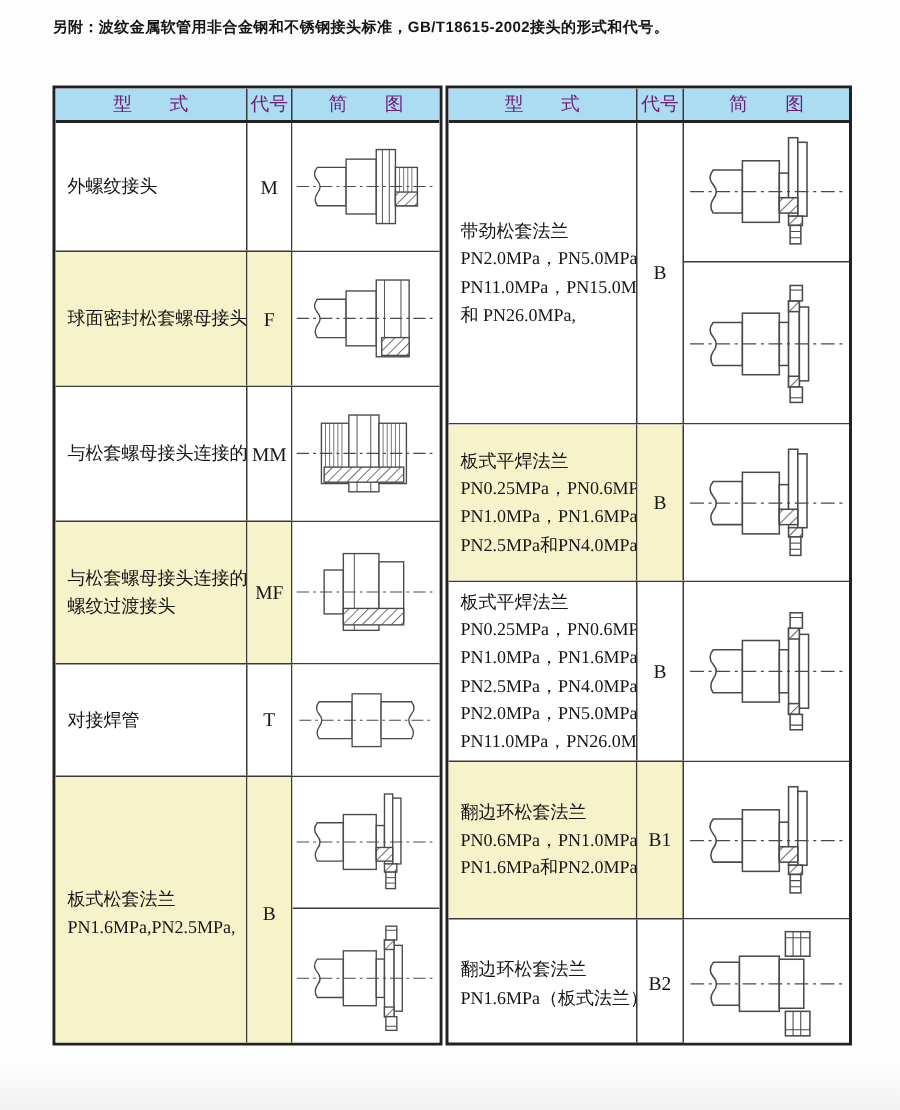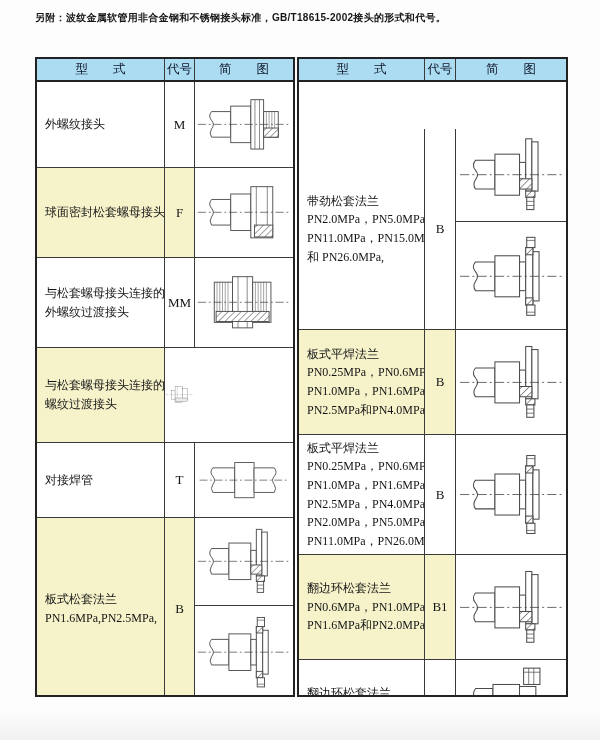--- a/index.html
+++ b/index.html
@@ -22,21 +22,21 @@
   #left-table{left:0;width:260px;}
   #right-table{left:262px;width:271px;}
   .row{display:grid;box-sizing:border-box;width:100%;}
   .bb{border-bottom:1px solid #3a3a3a;}
   .header-row{border-bottom:2px solid #222;background:var(--hdr,#abdcf2);}
   .cell{box-sizing:border-box;overflow:hidden;min-width:0;}
   .br{border-right:1px solid #3a3a3a;}
   .hcell{
     display:flex;align-items:center;justify-content:center;
     font-family:"Liberation Serif","DejaVu Serif",serif;
-    font-size:12.5px;color:#0f172a;white-space:nowrap;
+    font-size:12.5px;color:#701a75;white-space:nowrap;
   }
   .type-cell{
     display:flex;flex-direction:column;justify-content:center;
     padding:4px 4px 4px 8px;
     font-family:"Liberation Serif","DejaVu Serif",serif;
     font-size:12px;color:#141414;line-height:1.55;
   }
   .type-cell .tline{white-space:nowrap;}
   .code-cell{
     display:flex;align-items:center;justify-content:center;
@@ -115,21 +115,20 @@
                   <rect x="64" y="54" width="20" height="13" fill="url(#hp1)"></rect>
                   <line x1="2" y1="40" x2="102" y2="40" stroke-dasharray="9 3 2 3" stroke-width="0.8"></line>
                 </g>
               </svg>
             </div>
           </div>
         </div>
         <div class="row bb" style="grid-template-columns: 128px 30px 1fr; height: 90px;">
           <div class="cell type-cell br">
             <div class="tline">与松套螺母接头连接的</div>
-            <div class="tline">外螺纹过渡接头</div>
           </div>
           <div class="cell code-cell br">MM</div>
           <div class="cell diagram-cell">
             <div class="dsub" style="height: 100%;">
               <svg viewBox="0 0 104 80" preserveAspectRatio="xMidYMid meet">
                 <defs>
                   <pattern id="hp2" width="5" height="5" patternUnits="userSpaceOnUse" patternTransform="rotate(45)">
                     <rect x="0" y="0" width="5" height="5" fill="#ffffff"></rect>
                     <line x1="0" y1="0" x2="0" y2="5" stroke="#6a6a6a" stroke-width="1.4"></line>
                   </pattern>
@@ -155,20 +154,21 @@
                 </g>
               </svg>
             </div>
           </div>
         </div>
         <div class="row bb" style="grid-template-columns: 128px 30px 1fr; height: 95px;">
           <div class="cell type-cell br hl">
             <div class="tline">与松套螺母接头连接的内</div>
             <div class="tline">螺纹过渡接头</div>
           </div>
+          <div class="cell code-cell br hl">MF</div>
           <div class="cell diagram-cell">
             <div class="dsub" style="height: 100%;">
               <svg viewBox="0 0 104 80" preserveAspectRatio="xMidYMid meet">
                 <defs>
                   <pattern id="hp3" width="5" height="5" patternUnits="userSpaceOnUse" patternTransform="rotate(45)">
                     <rect x="0" y="0" width="5" height="5" fill="#ffffff"></rect>
                     <line x1="0" y1="0" x2="0" y2="5" stroke="#6a6a6a" stroke-width="1.4"></line>
                   </pattern>
                 </defs>
                 <g stroke="#4a4a4a" stroke-width="1" fill="none">
@@ -263,21 +263,21 @@
             </div>
           </div>
         </div>
       </div>
     <div class="tbl" id="right-table">
         <div class="row header-row" style="grid-template-columns: 126px 31px 1fr; height: 23px;">
           <div class="cell hcell br">型　　式</div>
           <div class="cell hcell br">代号</div>
           <div class="cell hcell">简　　图</div>
         </div>
-        <div class="row bb" style="grid-template-columns: 126px 31px 1fr; height: 201px; margin-top: 47px;">
+        <div class="row bb" style="grid-template-columns: 126px 31px 1fr; height: 201px;">
           <div class="cell type-cell br">
             <div class="tline">带劲松套法兰</div>
             <div class="tline">PN2.0MPa，PN5.0MPa,</div>
             <div class="tline">PN11.0MPa，PN15.0MPa,</div>
             <div class="tline">和 PN26.0MPa,</div>
           </div>
           <div class="cell code-cell br">B</div>
           <div class="cell diagram-cell">
             <div class="dsub bb" style="height: 93px;">
               <svg viewBox="0 0 104 80" preserveAspectRatio="xMidYMid meet">

